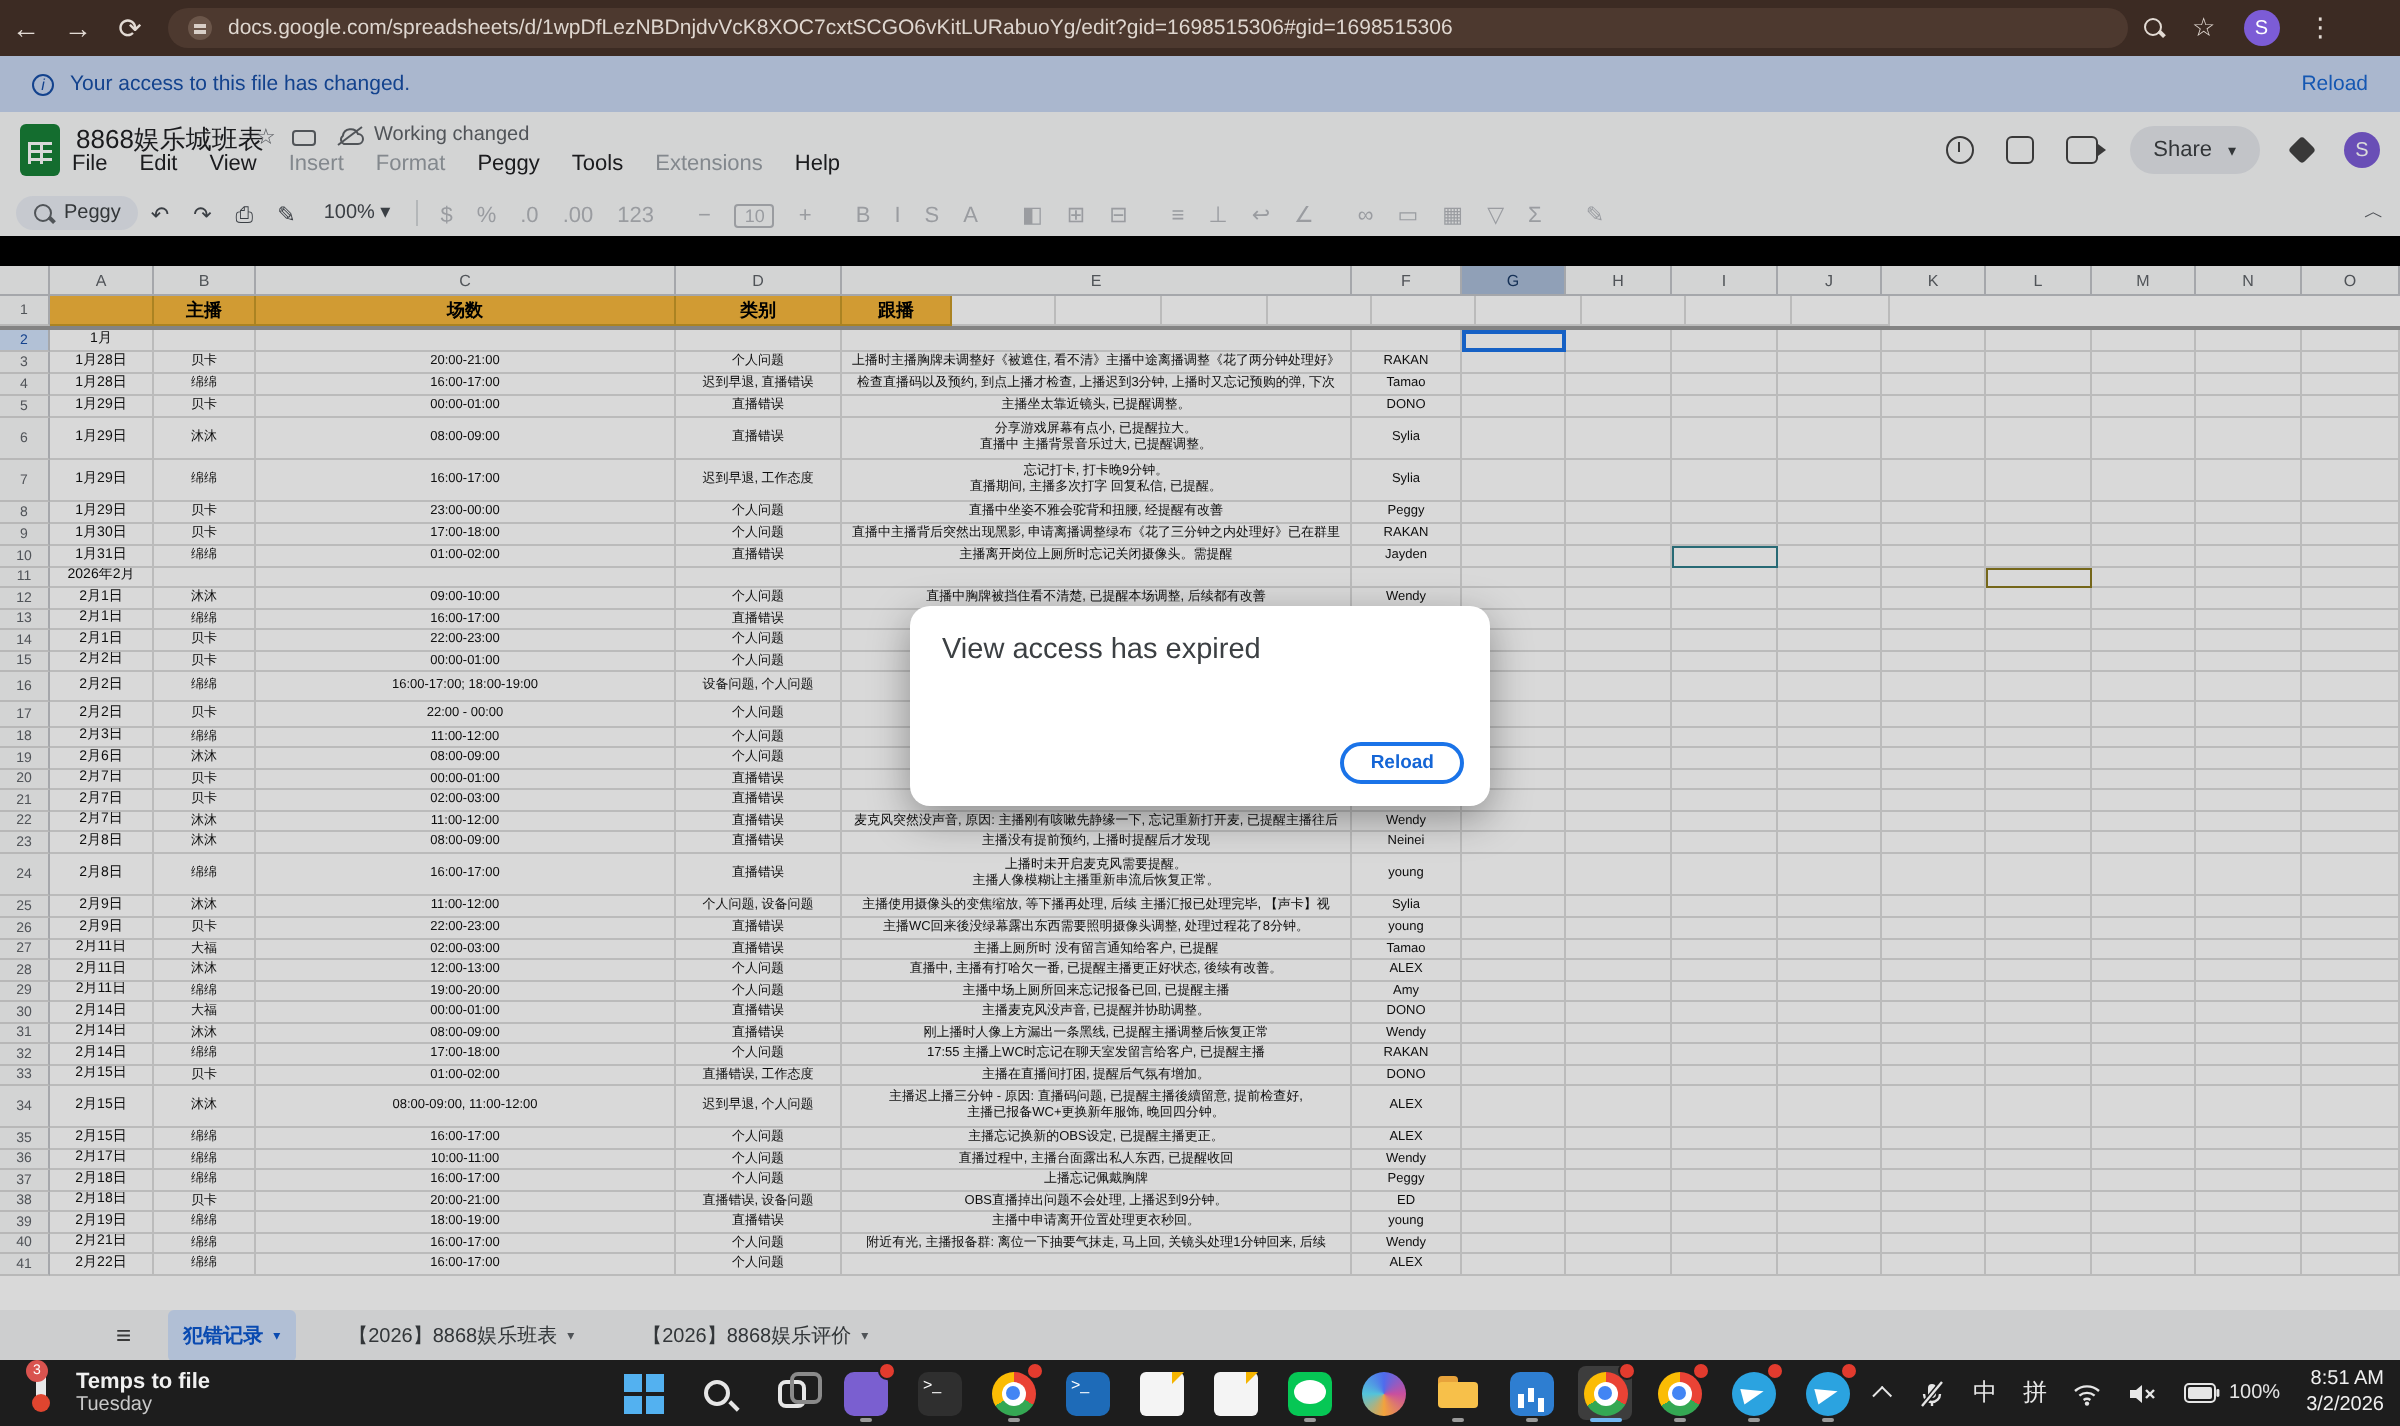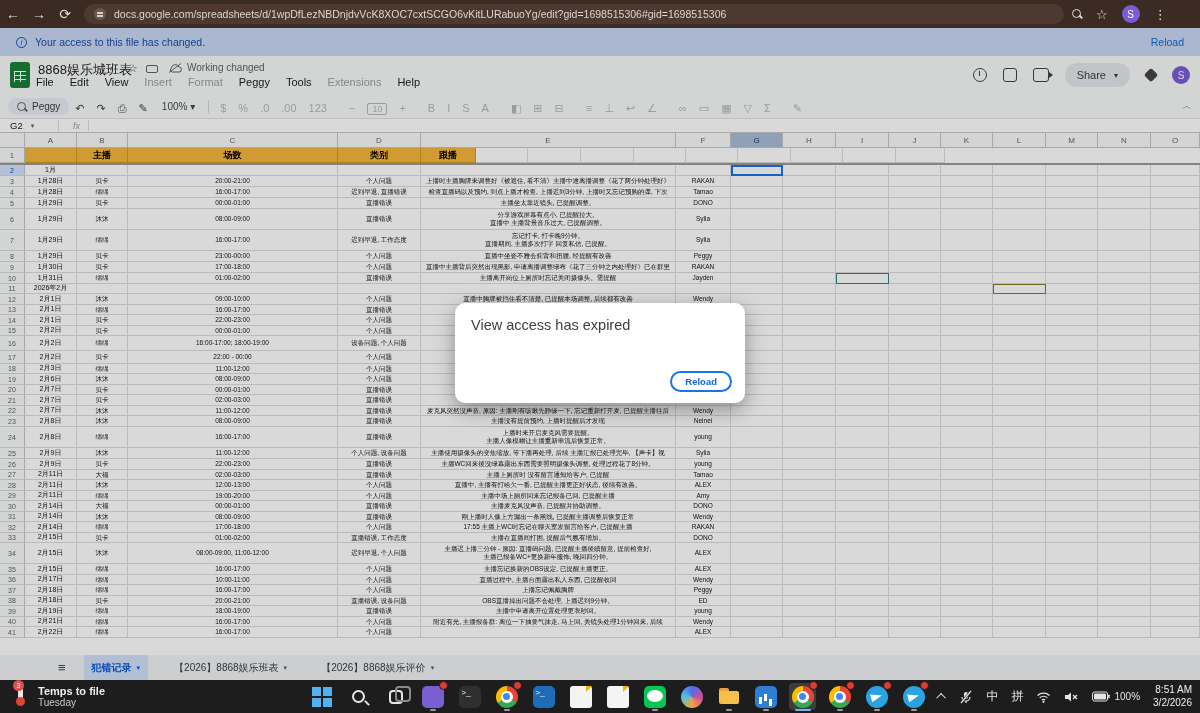--- a/index.html
+++ b/index.html
@@ -212,29 +212,20 @@
       <span class="mag"></span>
       <span>Peggy</span>
     </div>
     <span id="tb-left"><span class="t-icon">↶</span><span class="t-icon">↷</span><span class="t-icon">⎙</span><span class="t-icon">✎</span></span>
     <span id="zoom-ctl"><span>100%</span> ▾</span>
     <span class="t-div"></span>
     <span id="tb-disabled"><span class="t-icon dis">$</span><span class="t-icon dis">%</span><span class="t-icon dis">.0</span><span class="t-icon dis">.00</span><span class="t-icon dis">123</span><span class="t-div"></span><span class="t-icon dis">−</span><span class="t-icon dis t-box">10</span><span class="t-icon dis">+</span><span class="t-div"></span><span class="t-icon dis">B</span><span class="t-icon dis">I</span><span class="t-icon dis">S</span><span class="t-icon dis">A</span><span class="t-div"></span><span class="t-icon dis">◧</span><span class="t-icon dis">⊞</span><span class="t-icon dis">⊟</span><span class="t-div"></span><span class="t-icon dis">≡</span><span class="t-icon dis">⊥</span><span class="t-icon dis">↩</span><span class="t-icon dis">∠</span><span class="t-div"></span><span class="t-icon dis">∞</span><span class="t-icon dis">▭</span><span class="t-icon dis">▦</span><span class="t-icon dis">▽</span><span class="t-icon dis">Σ</span><span class="t-div"></span><span class="t-icon dis">✎</span></span>
     <span id="toolbar-collapse">︿</span>
   </div>
 
-  <div id="formula-bar">
-    <div id="name-box">
-      <span>G2</span>
-      <span style="font-size:7px;color:#5f6368">▾</span>
-    </div>
-    <span class="fdiv"></span>
-    <span id="fx">fx</span>
-    <span class="fdiv"></span>
-  </div>
 
   <div id="grid">
     <div id="grid-body">
         <div class="g-row">
           <div id="corner"></div>
           <div class="colhdr" style="width: 52px; height: 15px;">A</div>
           <div class="colhdr" style="width: 51px; height: 15px;">B</div>
           <div class="colhdr" style="width: 210px; height: 15px;">C</div>
           <div class="colhdr" style="width: 83px; height: 15px;">D</div>
           <div class="colhdr" style="width: 255px; height: 15px;">E</div>

